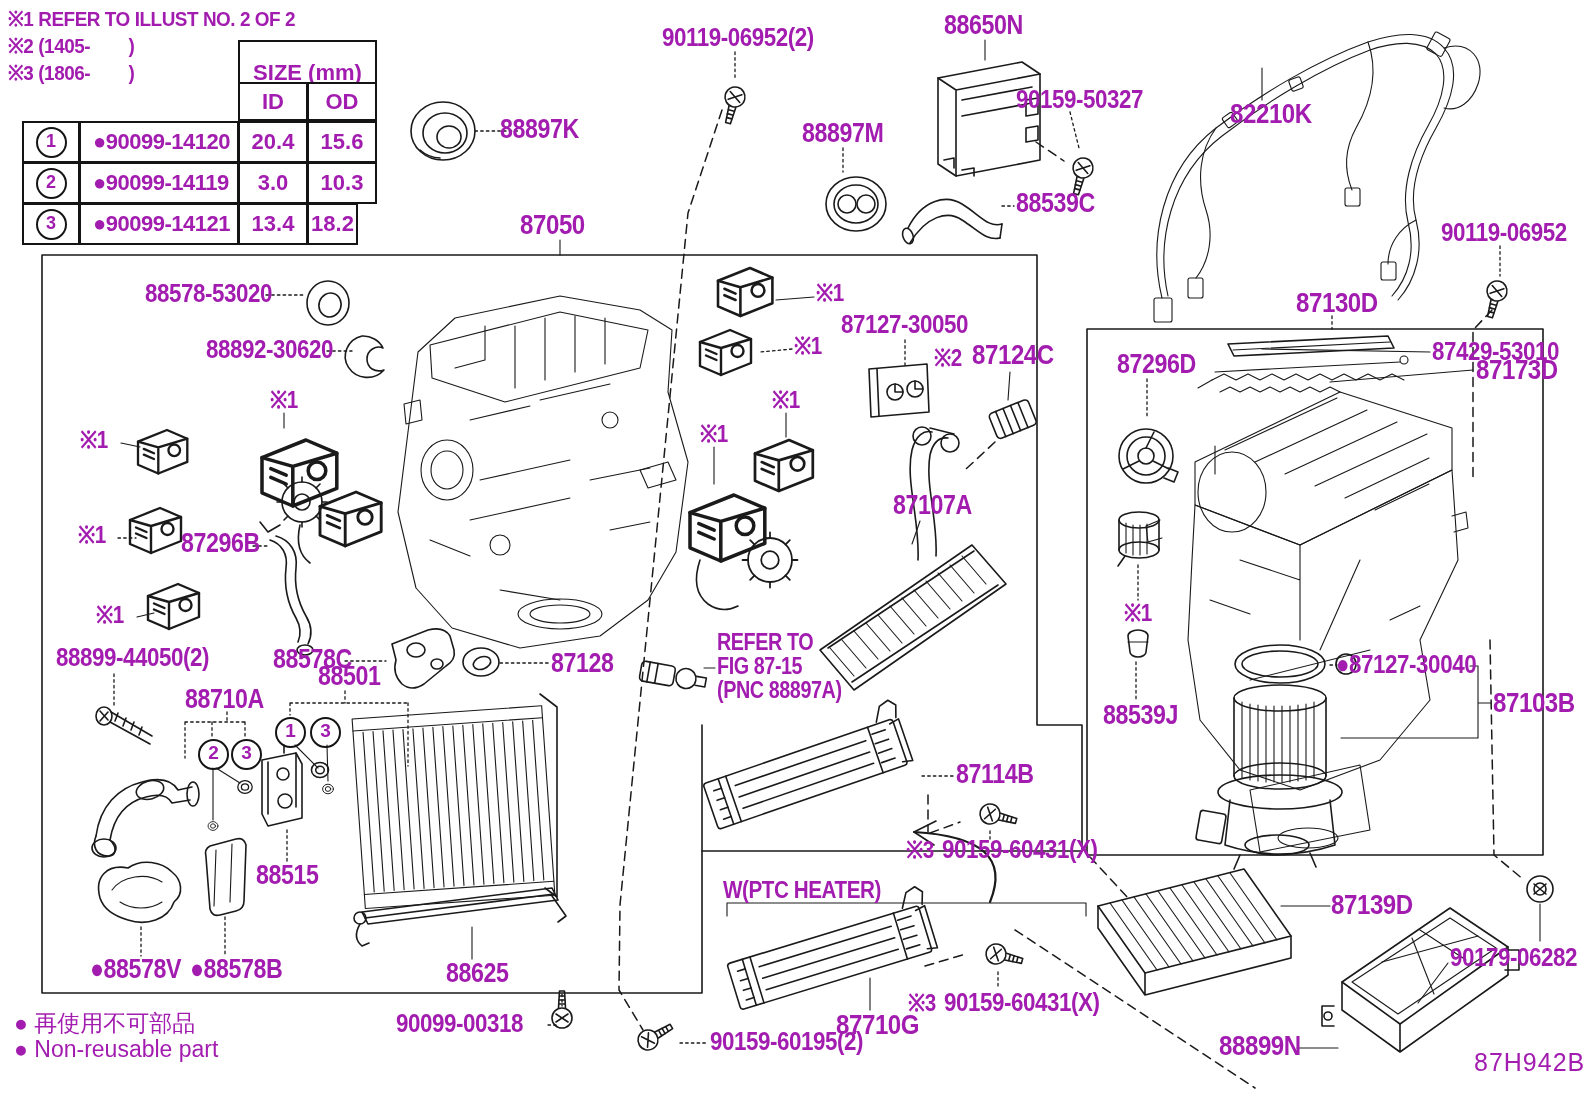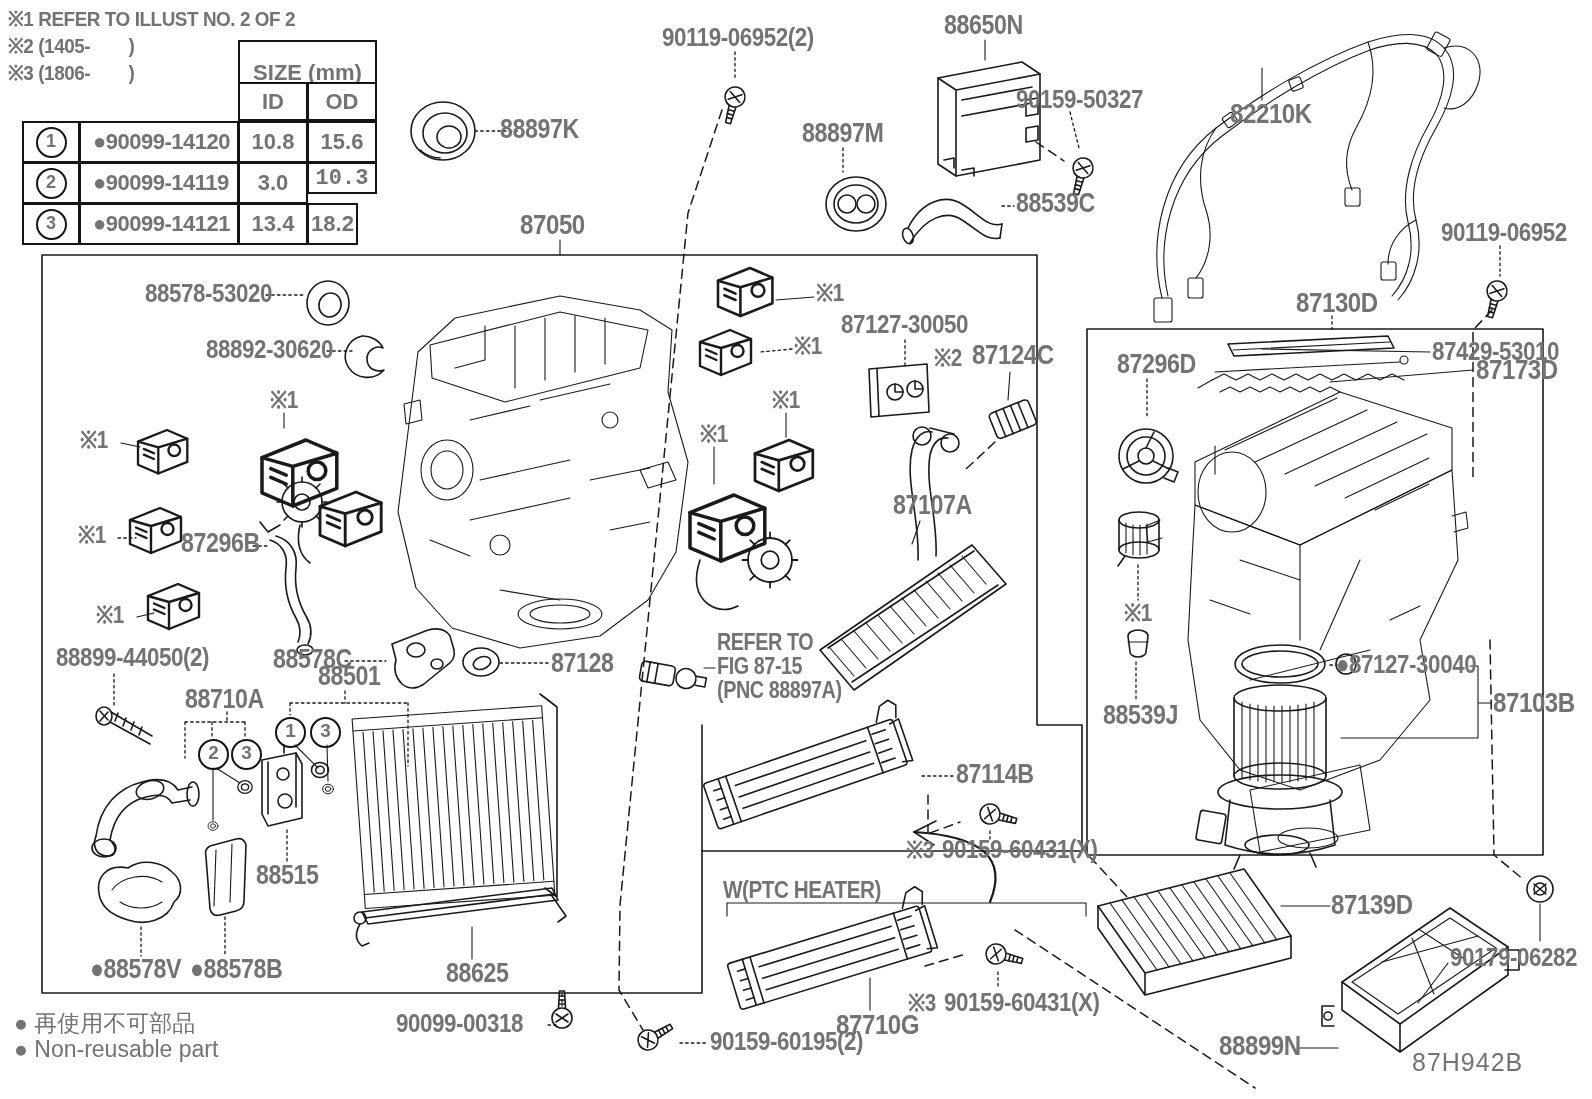--- a/index.html
+++ b/index.html
@@ -1,37 +1,37 @@
 <!DOCTYPE html>
 <html><head>
 <meta charset="utf-8">
 <style>
   html,body{margin:0;padding:0;background:#e8e8e8;}
   #stage{position:relative;width:1592px;height:1099px;background:#ffffff;overflow:hidden;
-         font-family:"Liberation Sans",sans-serif;color:#737373;}
+         font-family:"Liberation Sans",sans-serif;color:#a21caf;}
   #art{position:absolute;left:0;top:0;}
   #art *{fill:none;stroke:#1a1a1a;stroke-width:1.6;stroke-linecap:round;stroke-linejoin:round;}
   #art .thin *, #art .thin{stroke-width:1.1;}
   #art .dot{stroke-dasharray:2.5 3.2;stroke-width:1.3;}
   #art .dsh{stroke-dasharray:9 6;stroke-width:1.5;}
   #art .bx{stroke-width:2.1;}
   #art .fat{stroke-width:2.2;}
   .plabel{position:absolute;font-weight:bold;white-space:pre;letter-spacing:-0.5px;
           line-height:1;transform:scaleX(.86);transform-origin:0 0;}
   .plabel.circ{width:27px;height:27px;border:2.5px solid #141414;border-radius:50%;
           font-size:19px;text-align:center;line-height:24px;transform:none;letter-spacing:0;}
   .note{position:absolute;font-weight:bold;font-size:21px;white-space:pre;
         letter-spacing:-0.5px;transform:scaleX(.9);transform-origin:0 0;}
   .cell{position:absolute;border:2px solid #141414;box-sizing:border-box;display:flex;
         align-items:center;justify-content:center;font-weight:bold;font-size:22px;background:#fff;}
   .cell.pn{justify-content:flex-start;padding-left:12px;letter-spacing:-0.5px;}
   .tcirc{display:inline-block;width:27px;height:27px;border:2.2px solid #141414;border-radius:50%;
         font-size:18px;line-height:24px;text-align:center;font-weight:bold;}
   .legend{position:absolute;font-size:23px;font-weight:normal;white-space:pre;}
-  #figcode{position:absolute;left:1412px;top:1048px;font-size:25px;font-weight:normal;letter-spacing:1px;}
+  #figcode{position:absolute;left:1474px;top:1048px;font-size:25px;font-weight:normal;letter-spacing:1px;}
 </style>
 </head>
 <body>
 
 <div id="stage">
 
 <svg id="art" width="1592" height="1099" viewBox="0 0 1592 1099">
   <defs>
     <g id="screw">
       <circle cx="0" cy="0" r="10"></circle>
@@ -413,28 +413,28 @@
 
   <div>
     <div class="cell" style="left:238px;top:40px;width:139px;height:66px">SIZE (mm)</div>
     <div class="cell" style="left:238px;top:82px;width:70px;height:39px">ID</div>
     <div class="cell" style="left:307px;top:82px;width:70px;height:39px">OD</div>
     <div>
         <div class="cell" style="left: 22px; top: 121px; width: 58px; height: 42px;">
           <span class="tcirc">1</span>
         </div>
         <div class="cell pn" style="left: 79px; top: 121px; width: 160px; height: 42px;">●90099-14120</div>
-        <div class="cell" style="left: 238px; top: 121px; width: 70px; height: 42px;">10.8</div>
+        <div class="cell" style="left: 238px; top: 121px; width: 70px; height: 42px;">20.4</div>
         <div class="cell" style="left: 307px; top: 121px; width: 70px; height: 42px;">15.6</div>
         <div class="cell" style="left: 22px; top: 162px; width: 58px; height: 42px;">
           <span class="tcirc">2</span>
         </div>
         <div class="cell pn" style="left: 79px; top: 162px; width: 160px; height: 42px;">●90099-14119</div>
         <div class="cell" style="left: 238px; top: 162px; width: 70px; height: 42px;">3.0</div>
-        <div class="cell" style="left: 307px; top: 162px; width: 70px; height: 32px; font-family: Liberation Mono, monospace;">10.3</div>
+        <div class="cell" style="left: 307px; top: 162px; width: 70px; height: 42px;">10.3</div>
         <div class="cell" style="left: 22px; top: 203px; width: 58px; height: 42px;">
           <span class="tcirc">3</span>
         </div>
         <div class="cell pn" style="left: 79px; top: 203px; width: 160px; height: 42px;">●90099-14121</div>
         <div class="cell" style="left: 238px; top: 203px; width: 70px; height: 42px;">13.4</div>
         <div class="cell" style="left: 307px; top: 203px; width: 51px; height: 42px;">18.2</div>
       </div>
   </div>
 
   <div>

